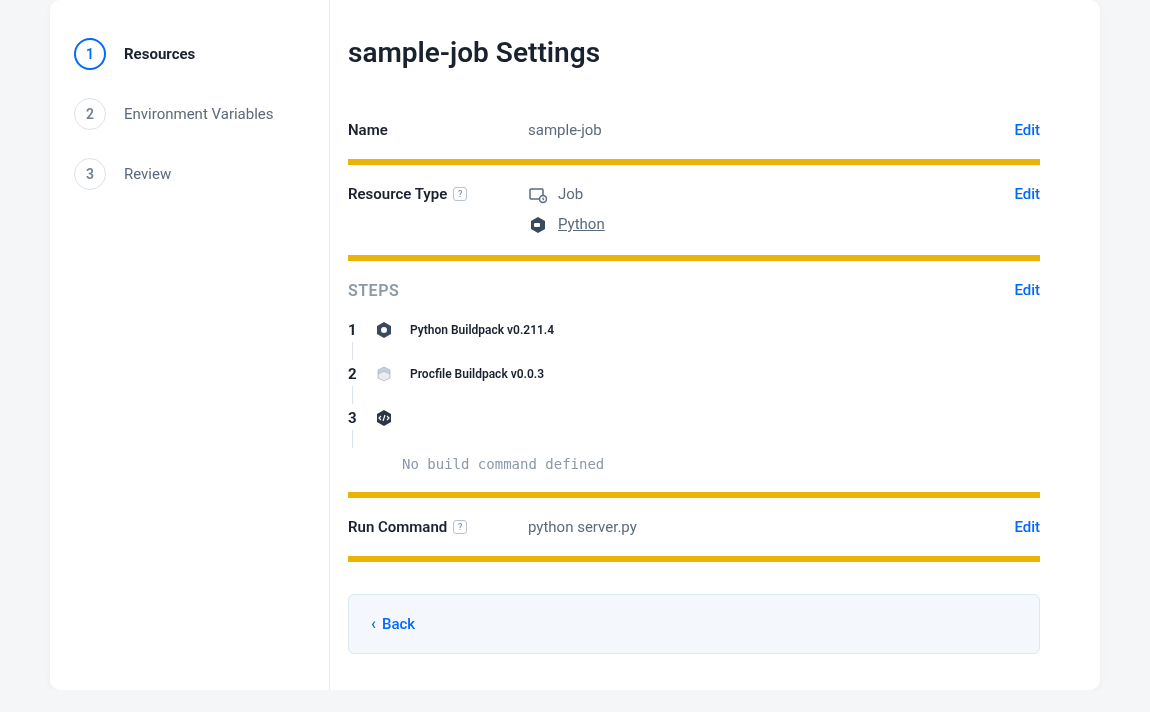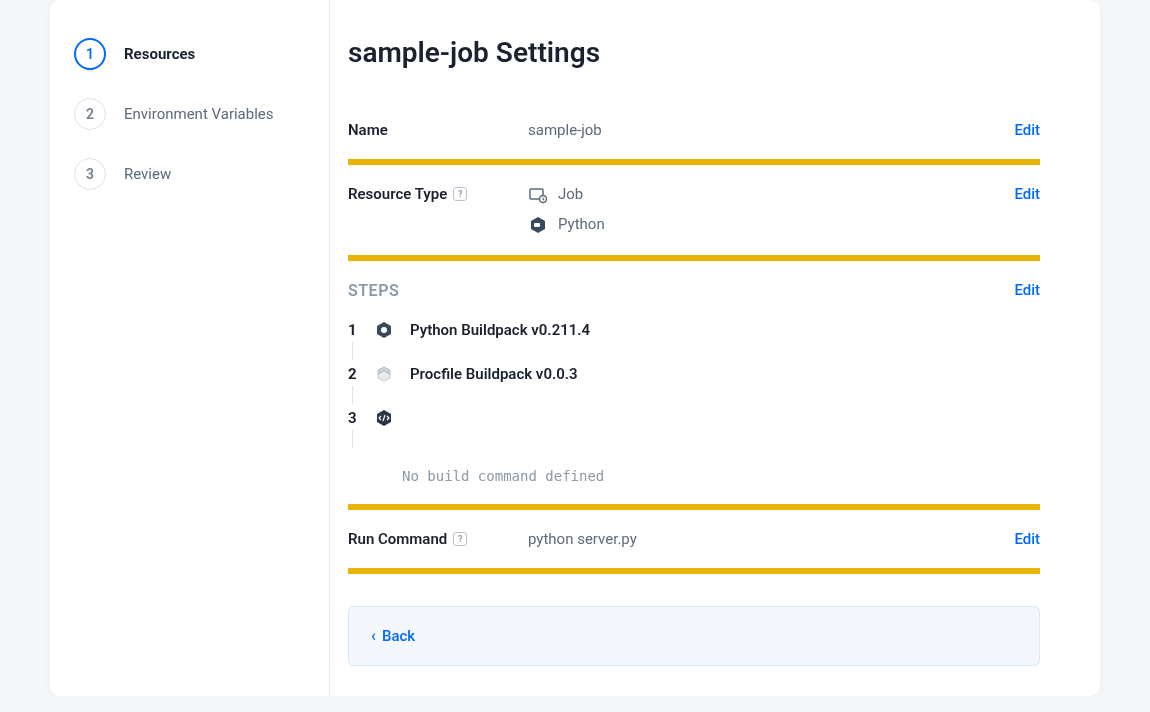--- a/index.html
+++ b/index.html
@@ -14,30 +14,30 @@
     .step-item.inactive .step-label { color: #5b6b7c; font-weight: 400; }
     .main { flex: 1; padding: 36px 60px 30px 18px; }
     .page-title { font-size: 28px; font-weight: 600; color: #1a2230; margin-bottom: 32px; margin-left: 0; }
     .section { display: flex; padding: 20px 0; border-bottom: 6px solid #eab308; }
     .section:last-of-type { border-bottom: none; }
     .section-label { width: 180px; font-size: 15px; font-weight: 600; color: #1a2230; display: flex; align-items: flex-start; gap: 6px; }
     .help-icon { width: 14px; height: 14px; border: 1px solid #b8c2cc; border-radius: 3px; display: inline-flex; align-items: center; justify-content: center; font-size: 9px; color: #8a9aa9; margin-top: 2px; }
     .section-body { flex: 1; color: #5b6b7c; font-size: 15px; }
     .edit-link { color: #0069ff; font-size: 15px; font-weight: 500; cursor: pointer; text-align: center; }
     .resource-row { display: flex; align-items: flex-start; gap: 10px; margin-bottom: 10px; color: #5b6b7c; }
-    .resource-row:last-child { margin-bottom: 0; }
+    .resource-row:last-child { margin-bottom: 0; text-decoration: underline; }
     .icon-box { width: 20px; height: 20px; display: flex; align-items: center; justify-content: center; }
     .steps-header { font-size: 16px; letter-spacing: 0.5px; color: #8a9aa9; font-weight: 600; margin-bottom: 20px; }
     .build-step { display: flex; align-items: center; gap: 16px; position: relative; padding-bottom: 24px; }
     .build-step:last-of-type { padding-bottom: 16px; }
     .step-num { font-size: 15px; font-weight: 700; color: #1a2230; width: 10px; }
     .step-icon { width: 20px; height: 20px; display: flex; align-items: center; justify-content: center; }
-    .step-name { font-size: 15px; font-weight: 600; color: #1a2230; }
+    .step-name { font-size: 12px; font-weight: 600; color: #1a2230; }
     .step-connector { position: absolute; left: 4px; top: 22px; bottom: 4px; width: 1px; background: #dbe3ea; }
-    .no-command { font-family: "SFMono-Regular", Consolas, monospace; font-size: 14px; color: #8a9aa9; margin-left: 54px; margin-top: 16px; }
+    .no-command { font-family: "SFMono-Regular", Consolas, monospace; font-size: 14px; color: #8a9aa9; margin-left: 54px; margin-top: 4px; }
     .footer-bar { margin-top: 32px; background: #f4f8fc; border: 1px solid #dbe8f5; border-radius: 6px; padding: 20px 22px; }
     .back-link { color: #0069ff; font-size: 15px; font-weight: 500; cursor: pointer; display: flex; align-items: center; gap: 6px; }
     .chevron { font-size: 16px; line-height: 1; }
     svg { display: block; }
   </style>
 </head>
 <body>
 
 <div class="card">
   <div class="sidebar">

